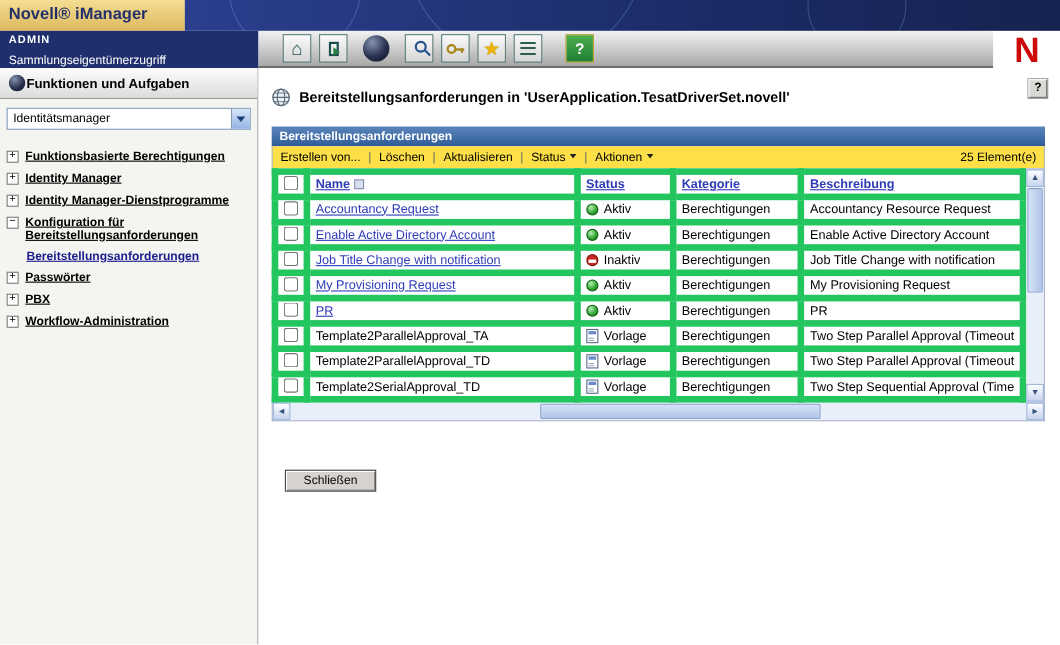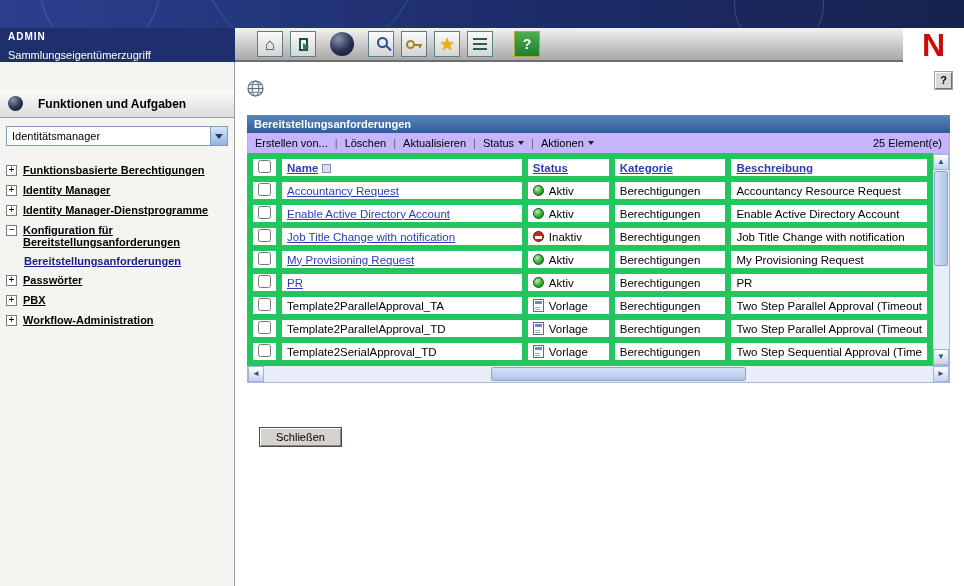--- a/index.html
+++ b/index.html
@@ -44,21 +44,21 @@
   .g-q { color:#fff; font-weight:bold; font-size:14px; line-height:1; }
   .nbox { width:61px; background:#fff; display:flex; align-items:center; justify-content:center; flex:none; }
   .n-logo { color:#CC0A0A; font-weight:bold; font-size:32px; line-height:1; }
 
   
   .body { flex:1; display:flex; min-height:0; }
 
   
   .sidebar { width:235px; flex:none; background:#F4F4F0; border-right:1px solid #9B9B9B; }
   .side-hdr { height:28px; background:linear-gradient(#FCFCFC,#DCDCDC); border-bottom:1px solid #999;
-              display:flex; align-items:center; gap:15px; padding:0 8px; font-weight:bold; font-size:12px;margin-top:28px; }
+              display:flex; align-items:center; gap:1px; padding:0 8px; font-weight:bold; font-size:12px; }
   .sphere-sm { width:15px; height:15px; border-radius:50%; flex:none;
                background:radial-gradient(circle at 35% 28%, #8494AE 0%, #2A3250 55%, #0A0E20 100%); }
   .combo { margin:8px 6px 0 6px; height:20px; border:1px solid #7F9DB9; background:#fff; display:flex; cursor:pointer; }
   .combo-text { flex:1; padding:3px 5px; font-size:11px; white-space:nowrap; overflow:hidden; }
   .combo-btn { width:17px; background:linear-gradient(#D8E6FA,#94B2E4); border-left:1px solid #7F9DB9;
                display:flex; align-items:center; justify-content:center; }
   .combo-arrow { width:0; height:0; border:4px solid transparent; border-top:5px solid #1B3E7A; margin-top:4px; }
   .tree { margin-top:14px; padding:0 6px; }
   .tree-item { display:flex; gap:6px; padding:4px 0; cursor:pointer; }
   .expander { width:11px; height:11px; flex:none; border:1px solid #7A7A7A; background:#fff;
@@ -72,21 +72,21 @@
   .title-row { display:flex; align-items:center; gap:8px; margin-top:6px; }
   .page-title { font-size:13px; font-weight:bold; }
   .help-btn { position:absolute; right:12px; top:10px; width:17px; height:17px; background:#D9D9D4;
               border:1px solid; border-color:#fff #707070 #707070 #fff; box-shadow:0 0 0 1px #A0A0A0;
               font-size:11px; font-weight:bold; text-align:center; line-height:15px; cursor:pointer; }
   .desc { margin-top:16px; font-size:11.5px; line-height:1.7; color:#1A1A1A; max-width:685px; }
 
   .panel { margin-top:18px; }
   .panel-title { background:linear-gradient(#5B85BB,#2F5C98); color:#fff; font-weight:bold; font-size:11px;
                  padding:3px 7px; }
-  .menubar { background:#c4b5fd; font-size:11px; padding:4px 7px; display:flex; align-items:flex-end;
+  .menubar { background:#fde047; font-size:11px; padding:4px 7px; display:flex; align-items:flex-end;
              border-left:1px solid #B8B8B8; border-right:1px solid #B8B8B8; }
   .menu-item { cursor:pointer; white-space:nowrap; }
   .sep { color:#666; margin:0 7px; }
   .dn-arrow { display:inline-block; width:0; height:0; border:3.5px solid transparent; border-top:4.5px solid #222;
               margin-left:4px; vertical-align:-1px; }
   .menubar .spacer { flex:1; }
   .count { white-space:nowrap; }
 
   .table-wrap { display:flex; align-items:stretch; }
   table.req { border-collapse:collapse; table-layout:fixed; flex:1; font-size:11.5px; background:#fff; min-width:0; }
@@ -128,20 +128,21 @@
   .close-btn { margin:44px 0 0 12px; font-size:11px; padding:3px 16px; background:#D6D3CE; color:#000;
                border:1px solid #4A4A4A; box-shadow:inset 1px 1px 0 #FFF, inset -1px -1px 0 #8A8A8A; cursor:pointer;
                font-family:"Liberation Sans", sans-serif; }
 </style>
 </head>
 <body>
 
 <div class="app">
 
   <div class="hdr-row1">
+    <div class="logo-box">Novell® iManager</div>
     <div class="banner">
       <div class="arc arc1"></div>
       <div class="arc arc2"></div>
       <div class="arc arc3"></div>
     </div>
   </div>
 
   <div class="hdr-row2">
     <div class="nav-left">
       <div class="admin">ADMIN</div>
@@ -228,20 +229,21 @@
       <div class="help-btn">?</div>
 
       <div class="title-row">
         <svg width="17" height="17" viewBox="0 0 17 17">
           <circle cx="8.5" cy="8.5" r="7.5" fill="#EDF2F8" stroke="#5A6A7A" stroke-width="1.2"></circle>
           <ellipse cx="8.5" cy="8.5" rx="3.4" ry="7.5" fill="none" stroke="#5A6A7A" stroke-width="1"></ellipse>
           <line x1="1" y1="8.5" x2="16" y2="8.5" stroke="#5A6A7A" stroke-width="1"></line>
           <line x1="2.2" y1="4.6" x2="14.8" y2="4.6" stroke="#5A6A7A" stroke-width="0.8"></line>
           <line x1="2.2" y1="12.4" x2="14.8" y2="12.4" stroke="#5A6A7A" stroke-width="0.8"></line>
         </svg>
+        <span class="page-title">Bereitstellungsanforderungen in 'UserApplication.TesatDriverSet.novell'</span>
       </div>
 
 
       <div class="panel">
         <div class="panel-title">Bereitstellungsanforderungen</div>
 
         <div class="menubar">
           <span class="menu-item">Erstellen von...</span>
           <span class="sep">|</span>
           <span class="menu-item">Löschen</span>

